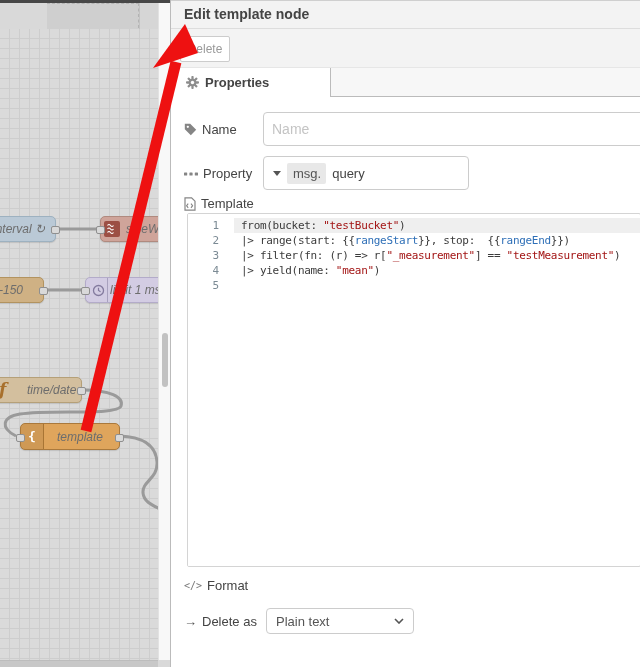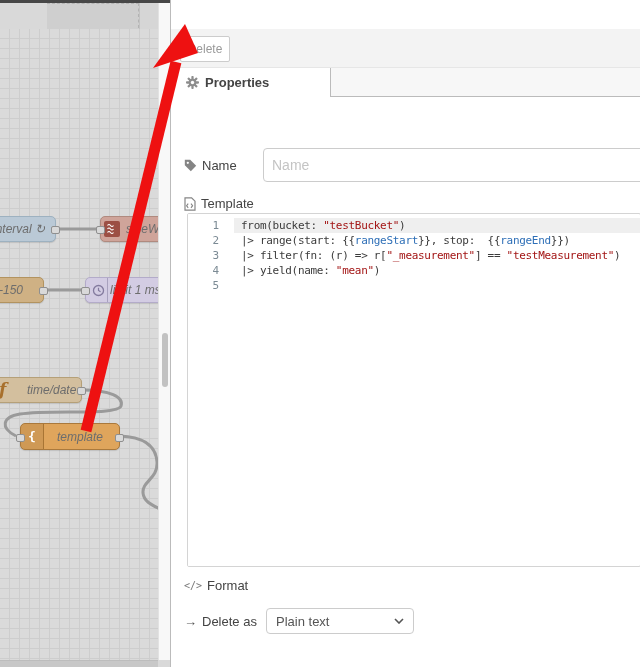--- a/index.html
+++ b/index.html
@@ -123,20 +123,23 @@
         </div>
       </div>
   </div>
   <div class="vscroll">
     <div class="vthumb"></div>
   </div>
   <div class="canvas-footer"></div>
 </div>
 
 <div class="panel">
+  <div class="panel-header">
+    <div class="panel-title">Edit template node</div>
+  </div>
 
   <div class="toolbar">
     <button class="btn-delete">Delete</button>
   </div>
 
   <div class="tabrow">
     <div class="tab-active">
       <span style="display:inline-flex;">
         <svg width="13" height="13" viewBox="0 0 16 16">
           <g fill="#8d8d8d">
@@ -146,33 +149,52 @@
             <rect x="6.6" y="0" width="2.8" height="16" rx="1" transform="rotate(-45 8 8)"></rect>
             <circle cx="8" cy="8" r="4.6"></circle>
           </g>
           <circle cx="8" cy="8" r="2.1" fill="#fff"></circle>
         </svg>
       </span>
       <span>Properties</span>
     </div>
   </div>
 
-  <div class="row" style="top:112px;height:34px;margin-top:36px;">
+  <div class="row" style="top:112px;height:34px;">
     <div class="row-label" style="top:10px;">
       <span style="display:inline-flex;">
         <svg width="13" height="13" viewBox="0 0 16 16">
             <path fill="#858585" d="M7.6 1 15 8.4 8.4 15 1 7.6 1 1z"></path>
             <circle cx="4.7" cy="4.7" r="1.4" fill="#fff"></circle>
           </svg>
       </span>
       <span>Name</span>
     </div>
     <input class="txt-input" style="width: 382px;" value="" placeholder="Name">
   </div>
 
+  <div class="row" style="top:156px;height:34px;">
+    <div class="row-label" style="top:10px;">
+      <span style="display:inline-flex;">
+        <svg width="14" height="4" viewBox="0 0 14 4">
+            <g fill="#858585">
+              <rect width="3.2" height="3.2" y="0.4" rx="0.6"></rect>
+              <rect x="5.4" width="3.2" height="3.2" y="0.4" rx="0.6"></rect>
+              <rect x="10.8" width="3.2" height="3.2" y="0.4" rx="0.6"></rect>
+            </g>
+          </svg>
+      </span>
+      <span>Property</span>
+    </div>
+    <div class="prop-group">
+      <span class="caret-down"></span>
+      <span class="msg-chip">msg.</span>
+      <span class="prop-value">query</span>
+    </div>
+  </div>
 
   <div class="tmpl-label" style="top:196px;">
     <span style="display:inline-flex;">
       <svg width="12" height="14" viewBox="0 0 12 14">
         <path fill="none" stroke="#858585" stroke-width="1.2" d="M1 .8 H7.6 L11 4.2 V13.2 H1 Z"></path>
         <path fill="none" stroke="#858585" stroke-width="1.1" d="M4.2 6.6 2.6 8.7 4.2 10.8 M7 6.6 8.6 8.7 7 10.8"></path>
       </svg>
     </span>
     <span>Template</span>
   </div>

